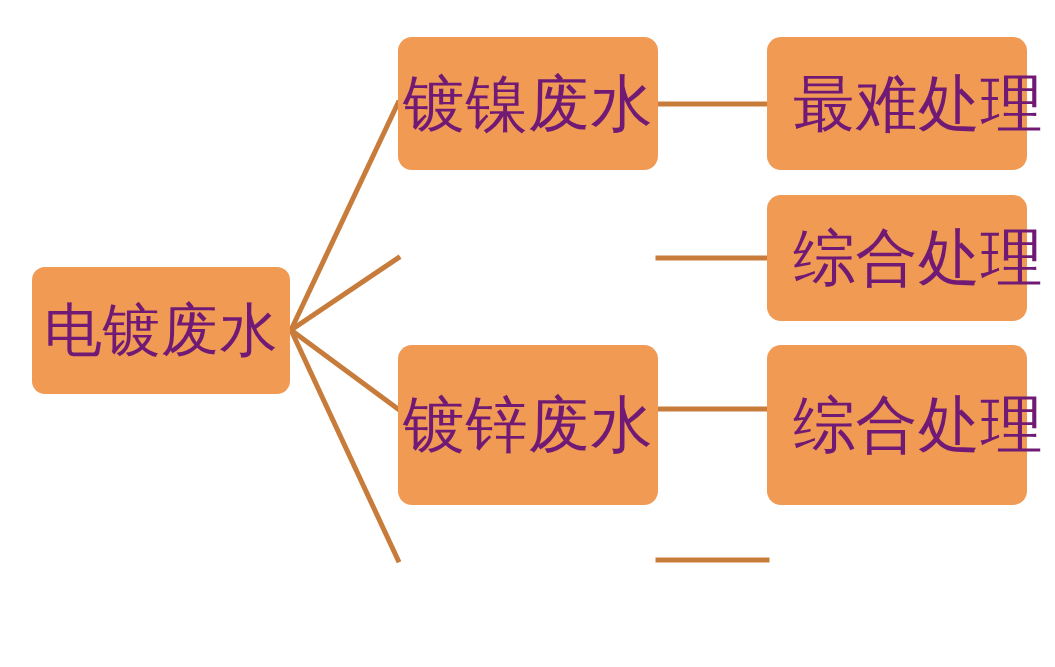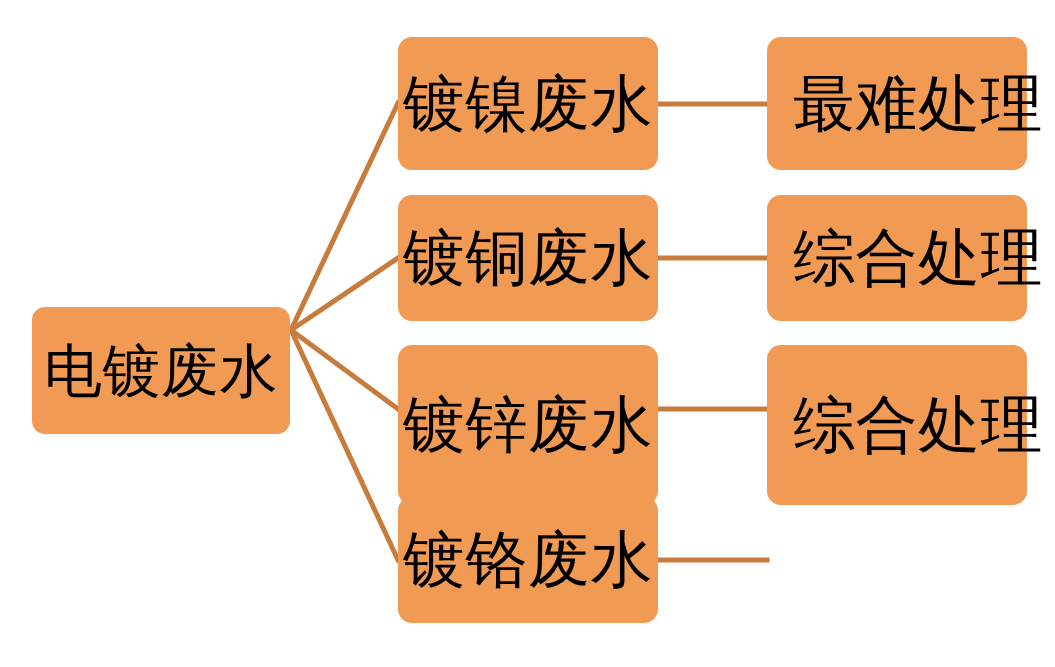--- a/index.html
+++ b/index.html
@@ -27,37 +27,36 @@
     pointer-events: none;
   }
   .node {
     position: absolute;
     box-sizing: border-box;
     background: #F09A54;
     border-radius: 14px;
     display: flex;
     align-items: center;
     justify-content: center;
-    color: #000000;
-    font-family: Liberation Sans, sans-serif;
+    color: #701a75;
+    font-family: Liberation Serif, serif;
     font-weight: 400;
     letter-spacing: 0.5px;
     line-height: 1;
     white-space: nowrap;
     user-select: none;
   }
   
   .node.root {
     left: 32px;
     top: 267px;
     width: 258px;
     height: 127px;
     font-size: 58px;
     border-radius: 13px;
-    margin-top: 40px;
   }
   
   .node.mid {
     left: 398px;
     width: 260px;
     font-size: 62px;
     border-radius: 14px;
   }
   
   .node.right {
@@ -86,21 +85,19 @@
 
     <line x1="658" y1="104" x2="767" y2="104" stroke="#C87C3C" stroke-width="5" stroke-linecap="square"></line>
     <line x1="658" y1="258" x2="767" y2="258" stroke="#C87C3C" stroke-width="5" stroke-linecap="square"></line>
     <line x1="658" y1="409" x2="767" y2="409" stroke="#C87C3C" stroke-width="5" stroke-linecap="square"></line>
     <line x1="658" y1="560" x2="767" y2="560" stroke="#C87C3C" stroke-width="5" stroke-linecap="square"></line>
   </svg>
 
   <div class="node root">电镀废水</div>
 
   <div class="node mid row1">镀镍废水</div>
-  <div class="node mid row2">镀铜废水</div>
   <div class="node mid row3">镀锌废水</div>
-  <div class="node mid row4">镀铬废水</div>
 
   <div class="node right row1">最难处理</div>
   <div class="node right row2">综合处理</div>
   <div class="node right row3">综合处理</div>
 
 </div>
 
 </body></html>

